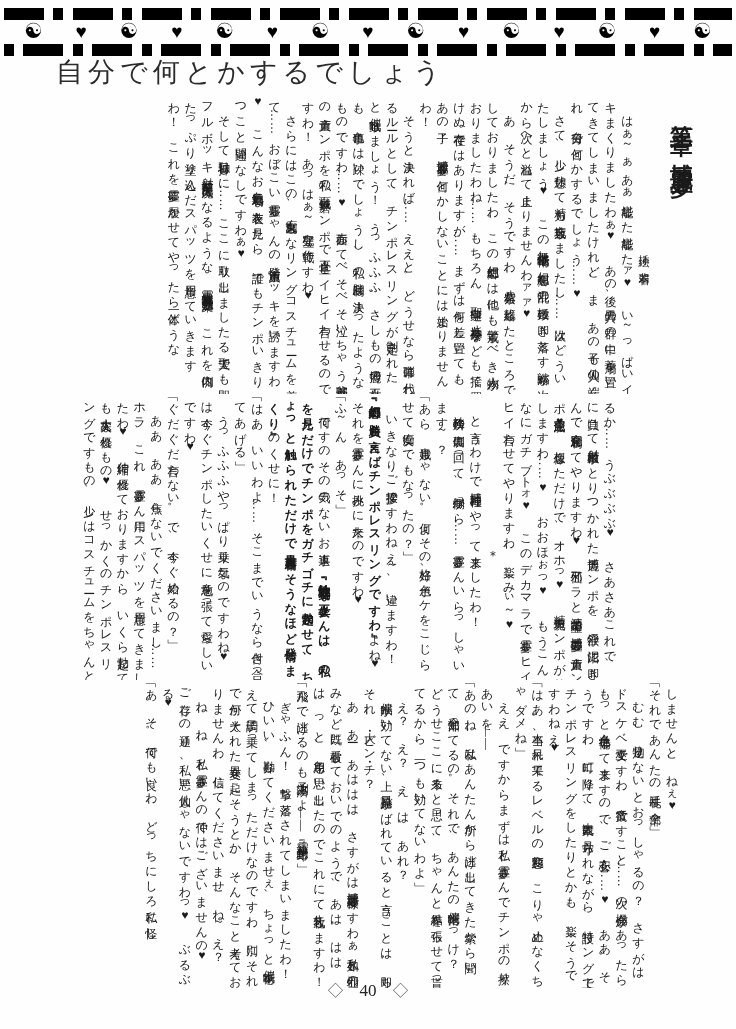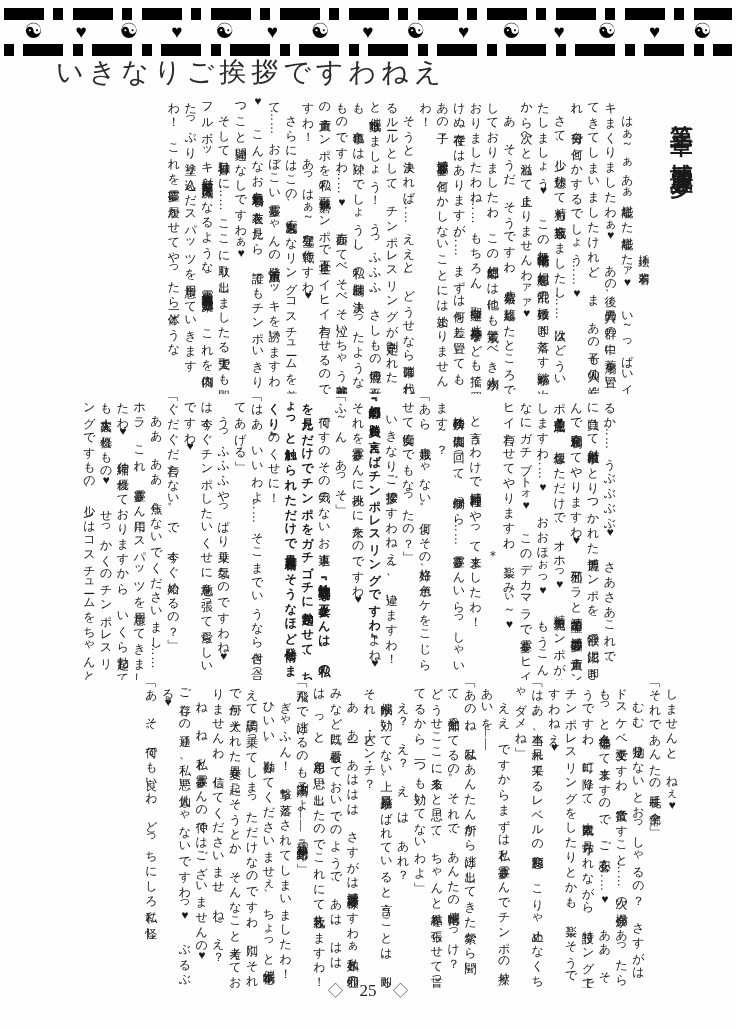--- a/index.html
+++ b/index.html
@@ -85,21 +85,21 @@
         <span class="bicon heart">♥</span>
         <span class="bicon yinyang">☯</span>
         <span class="bicon heart">♥</span>
         <span class="bicon yinyang">☯</span>
         <span class="bicon heart">♥</span>
         <span class="bicon yinyang">☯</span>
       </div>
     <div class="dash-bar bot"></div>
   </div>
 
-  <div class="series-title">いきなりご挨拶ですわねえ</div>
+  <div class="series-title">自分で何とかするでしょう</div>
 
   <section class="vband band1">
     <h1 class="chapter">第三章　博麗霊夢</h1>
     <p class="credit">挿絵：翡翠石</p>
     <p>　はぁ～ぁあぁ堪能した堪能したァ♥　い～っぱいイキまくりましたわぁ♥　あの後、男共の群の中に華扇を置いてきてしまいましたけれど、ま、あの子も仙人の端くれ、自分で何とかするでしょう……♥</p>
     <p>　さて、少し休憩して精力も充填致しましたし……次はどういたしましょう♥　この無敵催眠術で幻想郷を混乱の極致に叩き落とす戦略が次から次へと溢れて止まりませんわァァ♥</p>
     <p>　あ、そうだ、そうですわ、八雲紫を籠絡したところで油断しておりましたわ。この幻想郷には他にも警戒すべき人物がおりましたわね……もちろん、聖白蓮や八坂神奈子なども捨て置けぬ存在ではありますが……まずは何を差し置いても、あの子！　博麗霊夢を何とかしないことには始まりませんわ！</p>
     <p>　そうと決まれば……ええと。どうせなら弾幕に代わるルールとして、チンポレスリングが制定された、と催眠致しましょう！　うっふふふ、さしもの博麗の巫女も、色事には疎いでしょうし、私の勝利は決まったようなものですわ……♥　赤面してべそべそ泣いちゃう貧弱巫女の童貞チンポを私の百戦錬磨チンポで正々堂々ヒイヒイ言わせるのですわ！　あっはぁ～完璧な作戦ですわ♥</p>
     <p>　さらにはこの、痴女丸出しなリングコスチュームを着て……おぼこい霊夢ちゃんの発情童貞ボッキを誘いますわ♥　こんなお色気過剰な衣装を見たら、誰でもチンポいきり立つこと間違いなしですわぁ♥</p>
     <p>　そして駄目押しに……ここに取り出しましたる聖人でも即フルボッキ射精寸前淫乱魔人になるような、霍青娥特製超強力媚薬♥　これを内側にたっぷり塗り込んだスパッツを用意していきますわ！　これを霊夢に履かせてやったら一体どうな</p>
@@ -132,16 +132,16 @@
     <p>　催眠が効いてない上、目論見がばれていると言うことは、即ちそれ、大・ピン・チ？</p>
     <p>　あ、あー、あははは、さすがは博麗霊夢様ですわぁ私如き邪仙の企みなど既に看破しておいでのようで、あは、ははは。っと、急用を思い出したのでこれにて失礼致しますわ！</p>
     <p>「飛んで逃げるのも予測済みよ――霊符『夢想封印』！」</p>
     <p>　ぎゃふん！　撃ち落とされてしまいましたわ！</p>
     <p>　ひいい、勘弁してくださいませぇ、ちょっと催眠術を覚えて調子に乗ってしまっただけなのですわ、別にそれで何か大それた異変を起こそうとか、そんなこと考えておりませんわ、信じてくださいませ、ね～え？</p>
     <p>　ね、ね、私と霊夢さんの仲ではございませんの♥　ご存じの通り、私、悪い仙人じゃないですわっ♥　ぶるぶる♥</p>
     <p>「あ、そ。何でも良いわ、どっちにしろ私に怪し</p>
   </section>
 
   <footer class="page-number">
-    <span class="orn">◇</span><span>25</span><span class="orn">◇</span>
+    <span class="orn">◇</span><span>40</span><span class="orn">◇</span>
   </footer>
 
 </div>
 
 </body></html>

